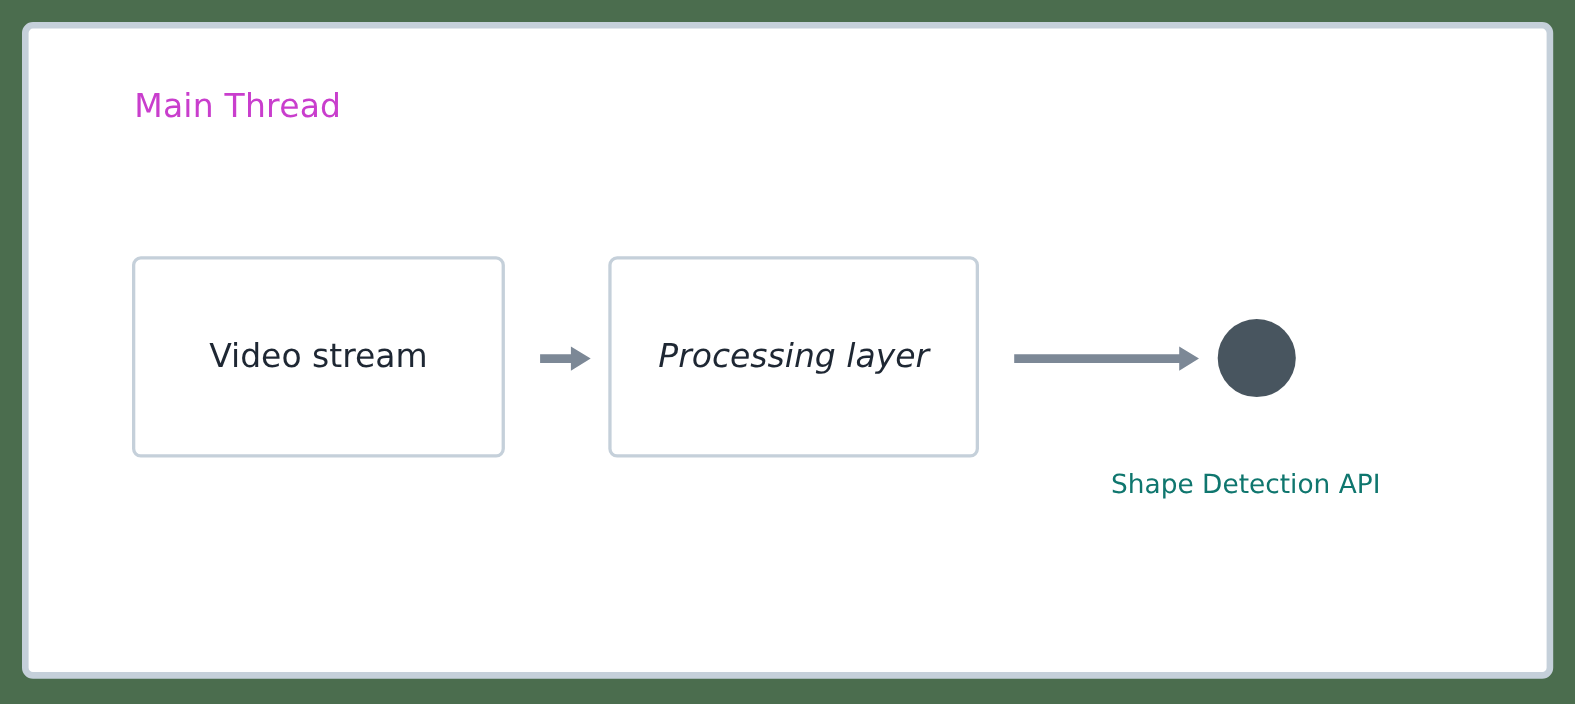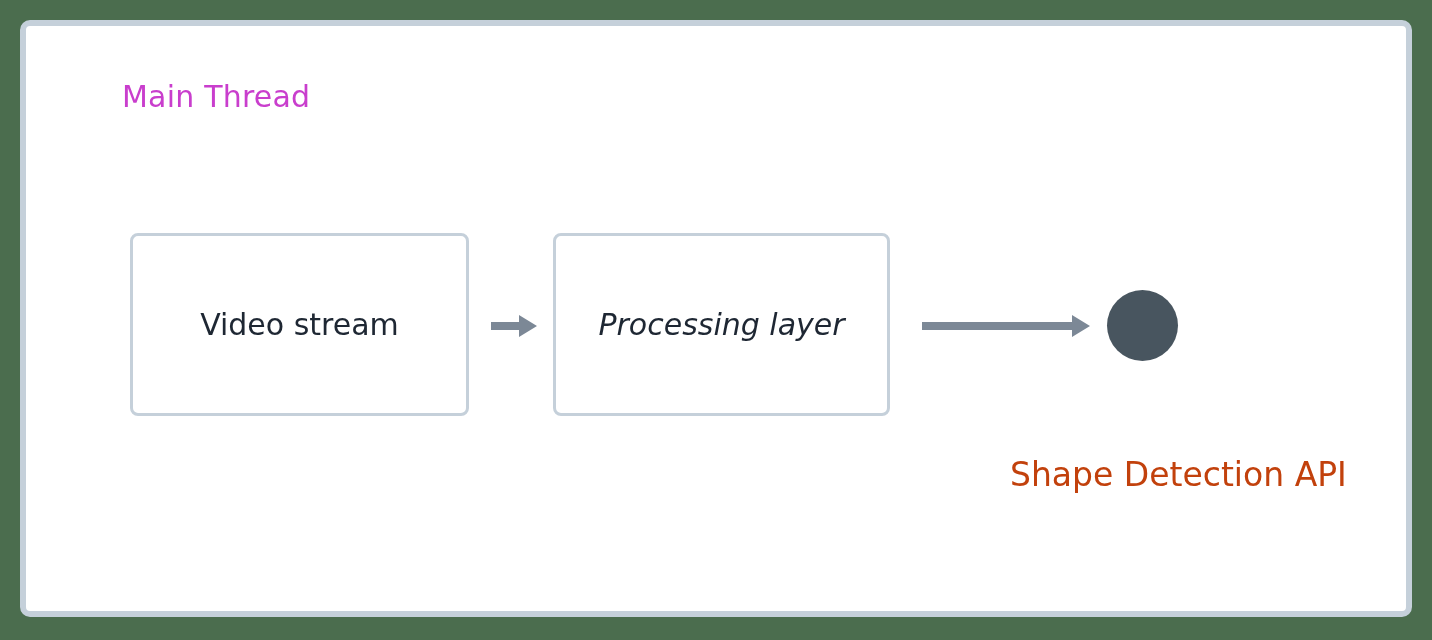--- a/index.html
+++ b/index.html
@@ -57,21 +57,21 @@
     justify-content: center;
   }
   .node-box .node-label {
     font-size: 30px;
     line-height: 34px;
     color: #1e2733;
     white-space: nowrap;
   }
 
   #box-video-stream {
-    left: 104px;
+    left: 94px;
     top: 207px;
     width: 339px;
     height: 183px;
     text-align: center;
   }
   #box-processing-layer {
     left: 527px;
     top: 207px;
     width: 337px;
     height: 183px;
@@ -103,25 +103,24 @@
     width: 71px;
     height: 71px;
     border-radius: 50%;
     background: #48555f;
   }
 
   .terminal-caption {
     position: absolute;
     left: 984px;
     top: 396px;
-    font-size: 33px;
+    font-size: 24px;
     line-height: 36px;
-    color: #c2410c;
+    color: #0f766e;
     white-space: nowrap;
-    margin-top: 35px;
   }
 </style>
 </head>
 <body>
 
 <div class="canvas">
 
   <div class="thread-container">
 
     <div class="thread-title">Main Thread</div>

